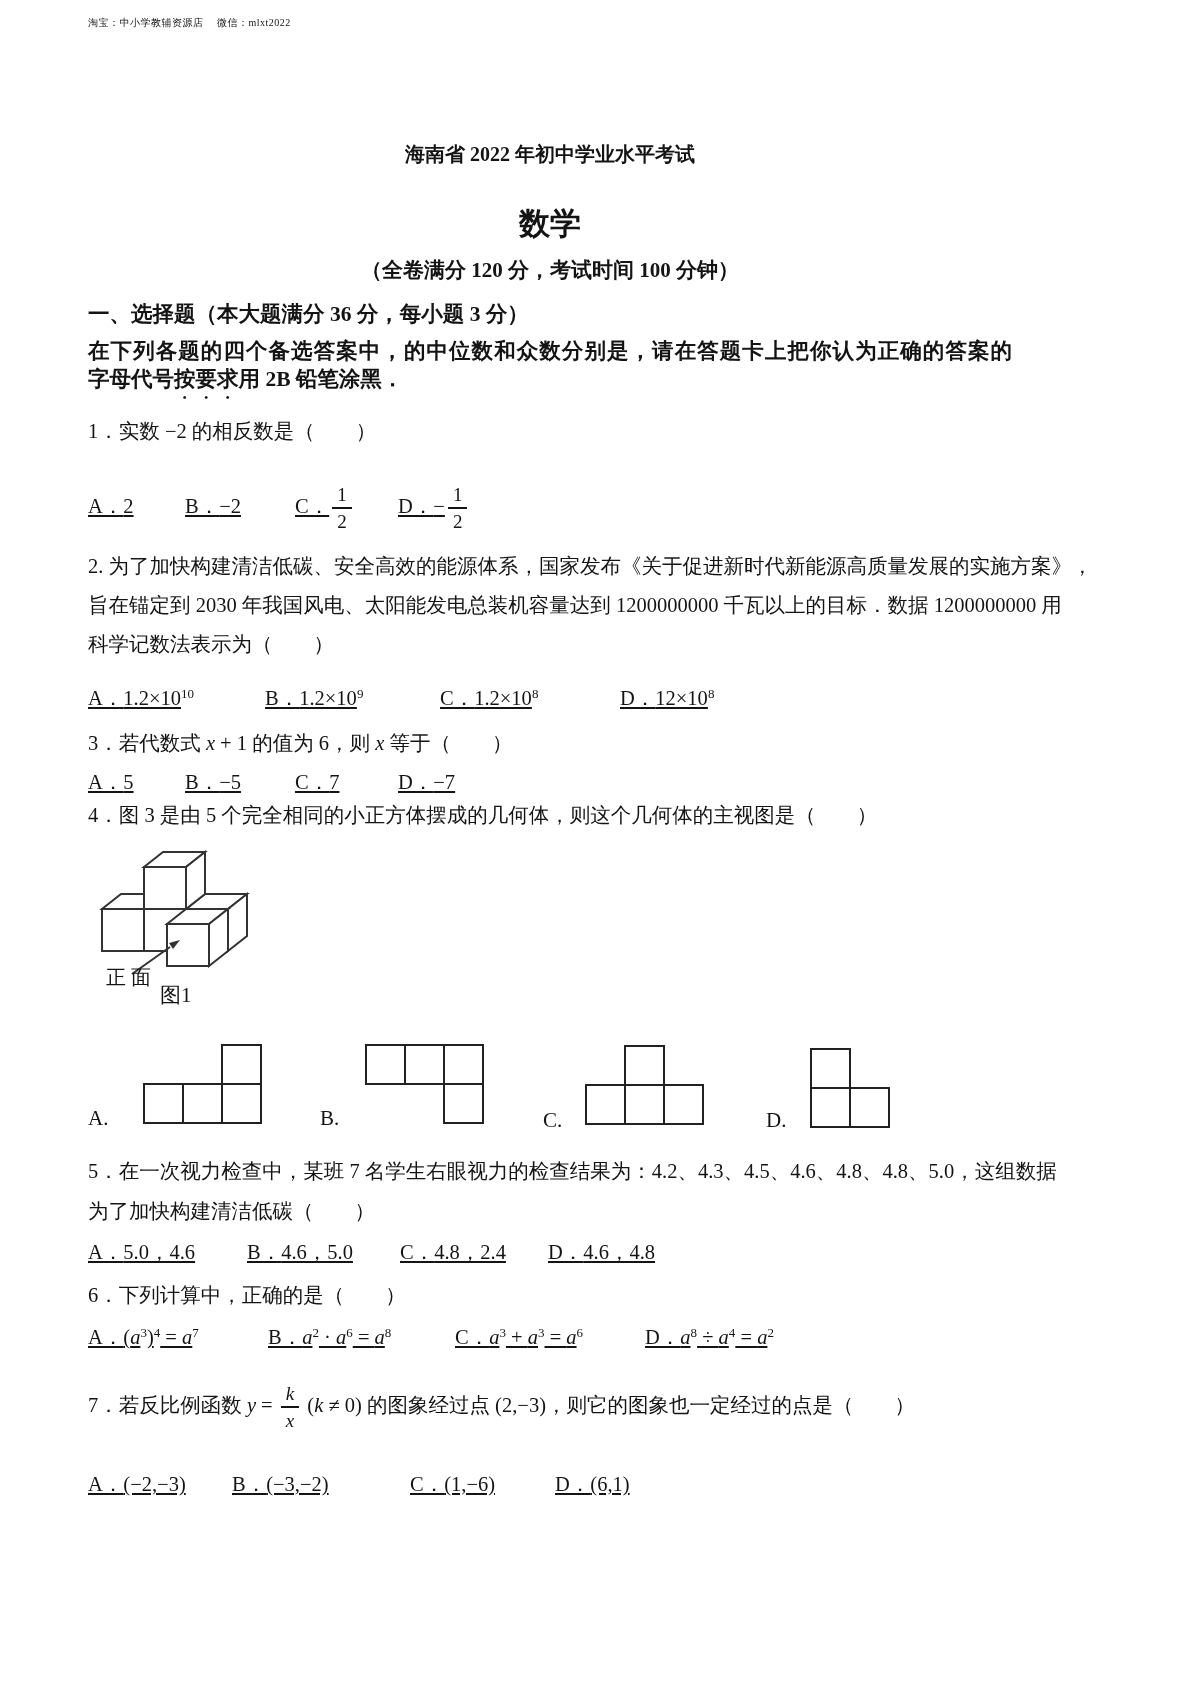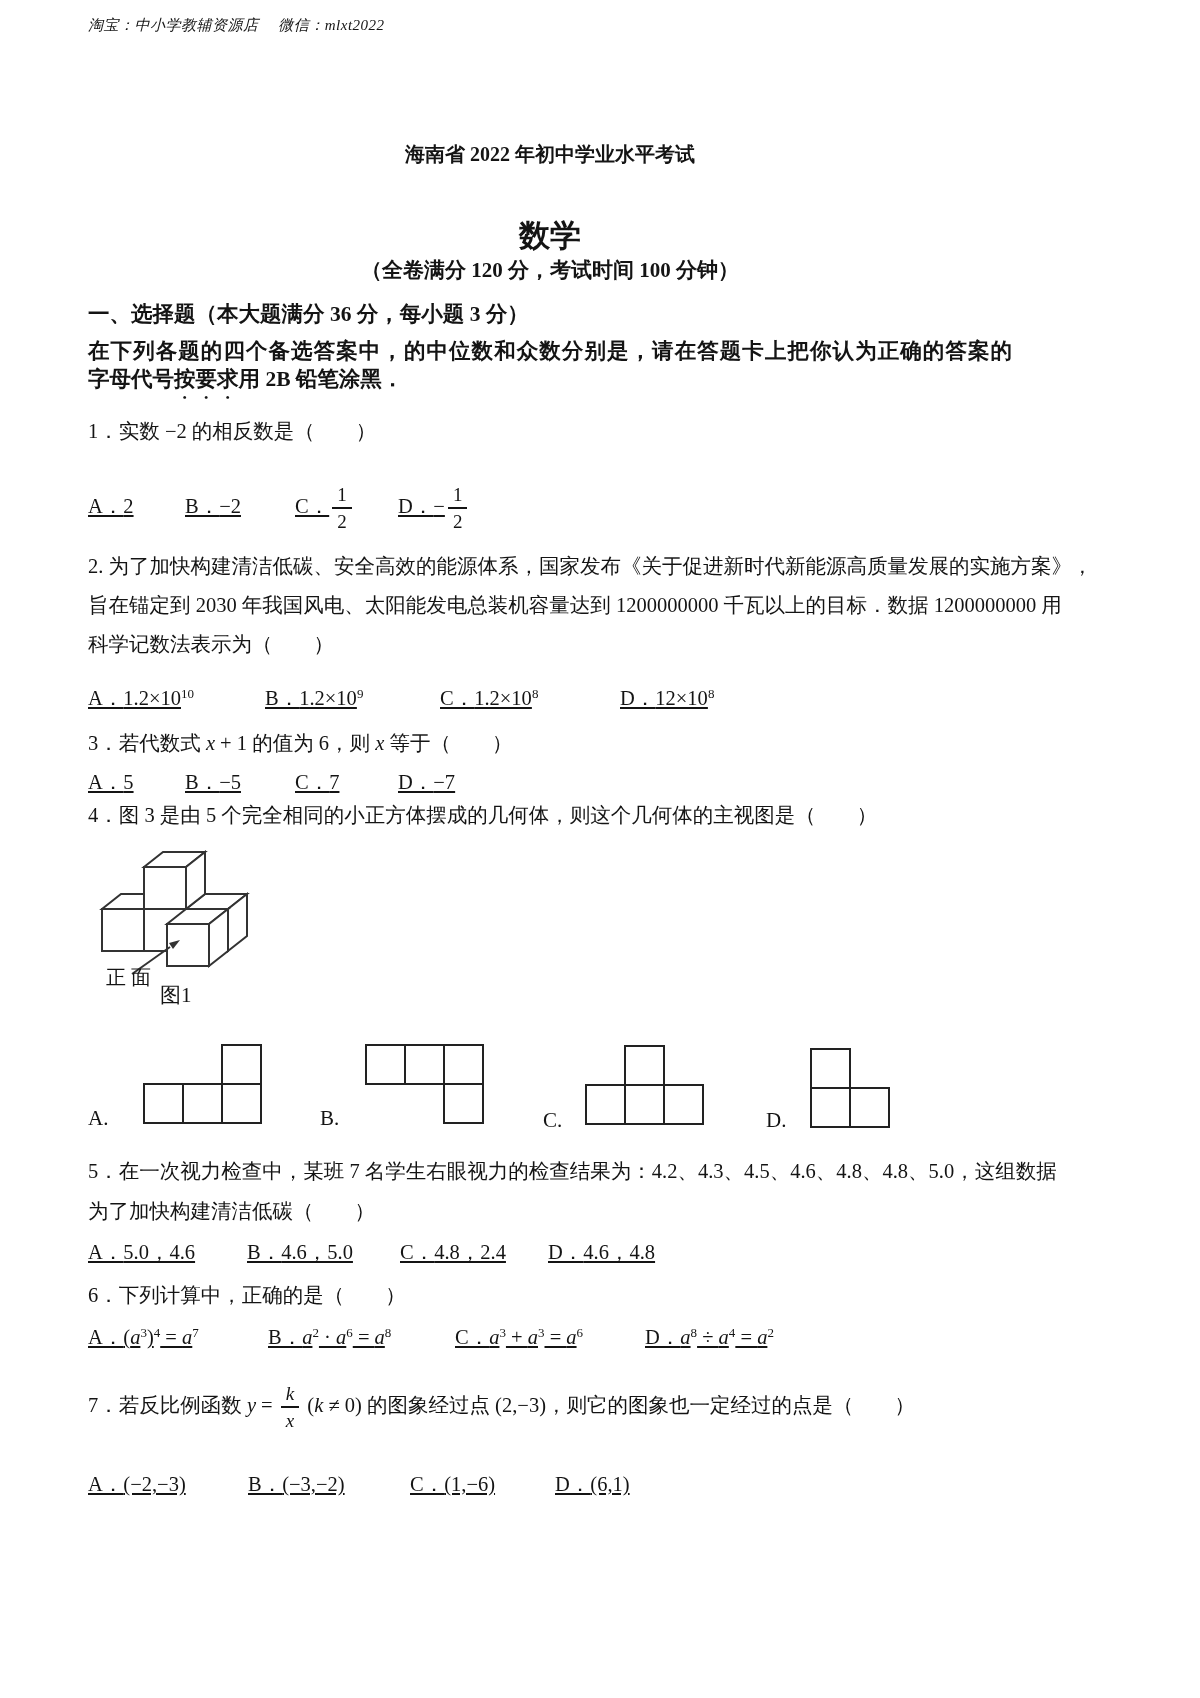--- a/index.html
+++ b/index.html
@@ -3,23 +3,23 @@
 <meta charset="utf-8">
 <style>
   *{margin:0;padding:0;box-sizing:border-box;}
   html,body{background:#ffffff;}
   body{width:1200px;height:1698px;position:relative;overflow:hidden;
        font-family:"Liberation Serif","DejaVu Serif",serif;color:#141414;}
   .abs{position:absolute;}
   .col{left:88px;width:924px;}
   .ctr{text-align:center;}
   .fill{width:924px;text-align:justify;text-align-last:justify;}
-  .hdr{left:88px;top:16px;font-size:15px;letter-spacing:.5px;font-style:italic;}
+  .hdr{left:88px;top:16px;font-size:10px;letter-spacing:.5px;}
   .title{top:141px;font-size:20px;font-weight:bold;}
-  .subject{top:203px;font-size:31px;font-weight:bold;margin-top:12px;}
+  .subject{top:203px;font-size:31px;font-weight:bold;}
   .examinfo{top:256px;font-size:21px;font-weight:bold;}
   .sechead{left:88px;top:299px;font-size:21.5px;font-weight:bold;}
   .instr{left:88px;font-size:21.5px;font-weight:bold;line-height:28px;}
   .stem{left:88px;font-size:20.5px;line-height:27px;white-space:nowrap;}
   .para{left:88px;font-size:20.5px;line-height:27px;white-space:nowrap;}
   .optrow{position:absolute;left:88px;font-size:20.5px;white-space:nowrap;}
   .opt{position:absolute;top:0;white-space:nowrap;text-decoration:underline;}
   .emph{-webkit-text-emphasis:filled dot #141414;-webkit-text-emphasis-position:under;
         text-emphasis:filled dot #141414;text-emphasis-position:under right;}
   .sup{display:inline-block;font-size:13px;position:relative;top:-7px;line-height:0;}
@@ -147,16 +147,16 @@
   <span class="opt" style="left:367px"><span>C．</span><span><span class="it">a</span><span class="sup">3</span> + <span class="it">a</span><span class="sup">3</span> = <span class="it">a</span><span class="sup">6</span></span></span>
   <span class="opt" style="left:557px"><span>D．</span><span><span class="it">a</span><span class="sup">8</span> ÷ <span class="it">a</span><span class="sup">4</span> = <span class="it">a</span><span class="sup">2</span></span></span>
 </div>
 
 <div class="q7stem">7．若反比例函数 <span class="it">y</span> = <span class="frac">
       <span class="fn it">k</span>
       <span class="fd it">x</span>
     </span> (<span class="it">k</span> ≠ 0) 的图象经过点 (2,−3)，则它的图象也一定经过的点是（　　）</div>
 <div class="optrow" style="top:1470px;line-height:28px">
   <span class="opt" style="left:0"><span>A．</span><span>(−2,−3)</span></span>
-  <span class="opt" style="left:160px"><span>B．</span><span>(−3,−2)</span></span>
+  <span class="opt" style="left:144px"><span>B．</span><span>(−3,−2)</span></span>
   <span class="opt" style="left:322px"><span>C．</span><span>(1,−6)</span></span>
   <span class="opt" style="left:467px"><span>D．</span><span>(6,1)</span></span>
 </div>
 
 </body></html>

